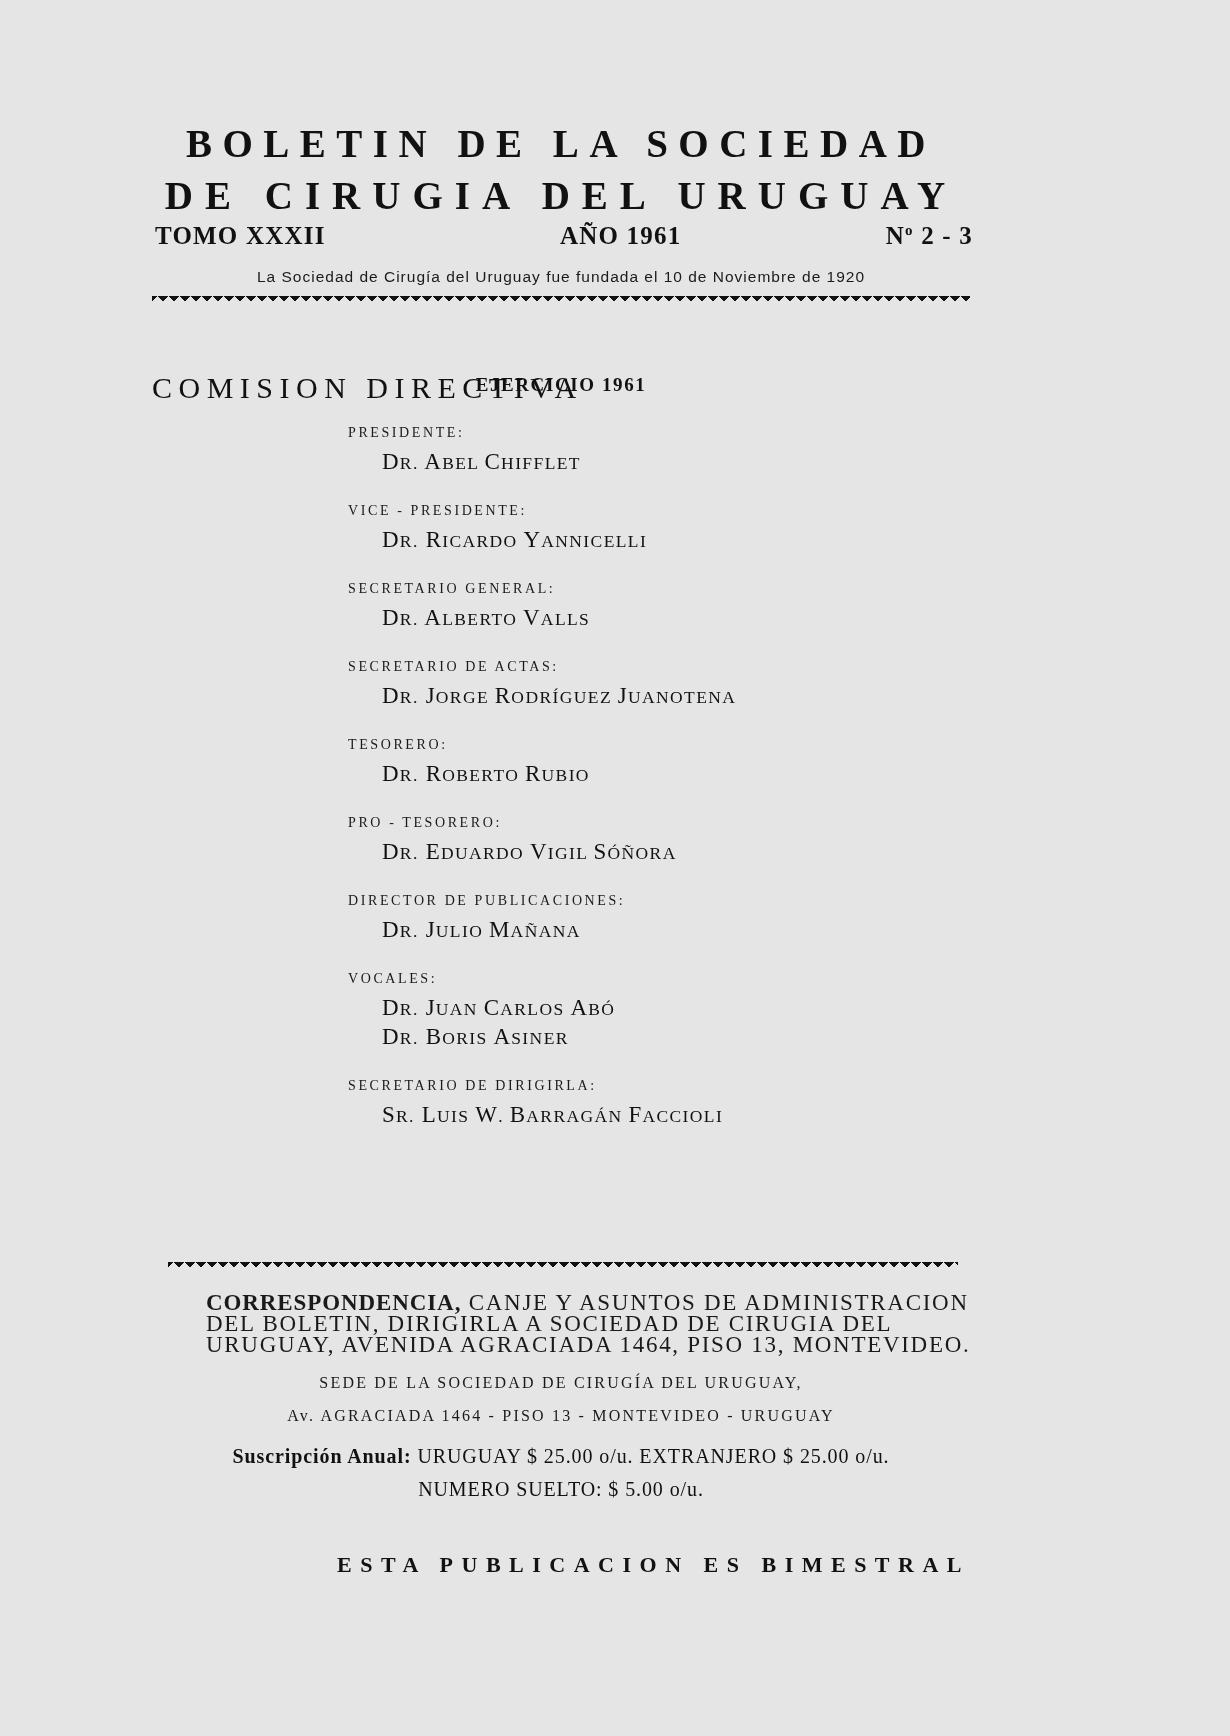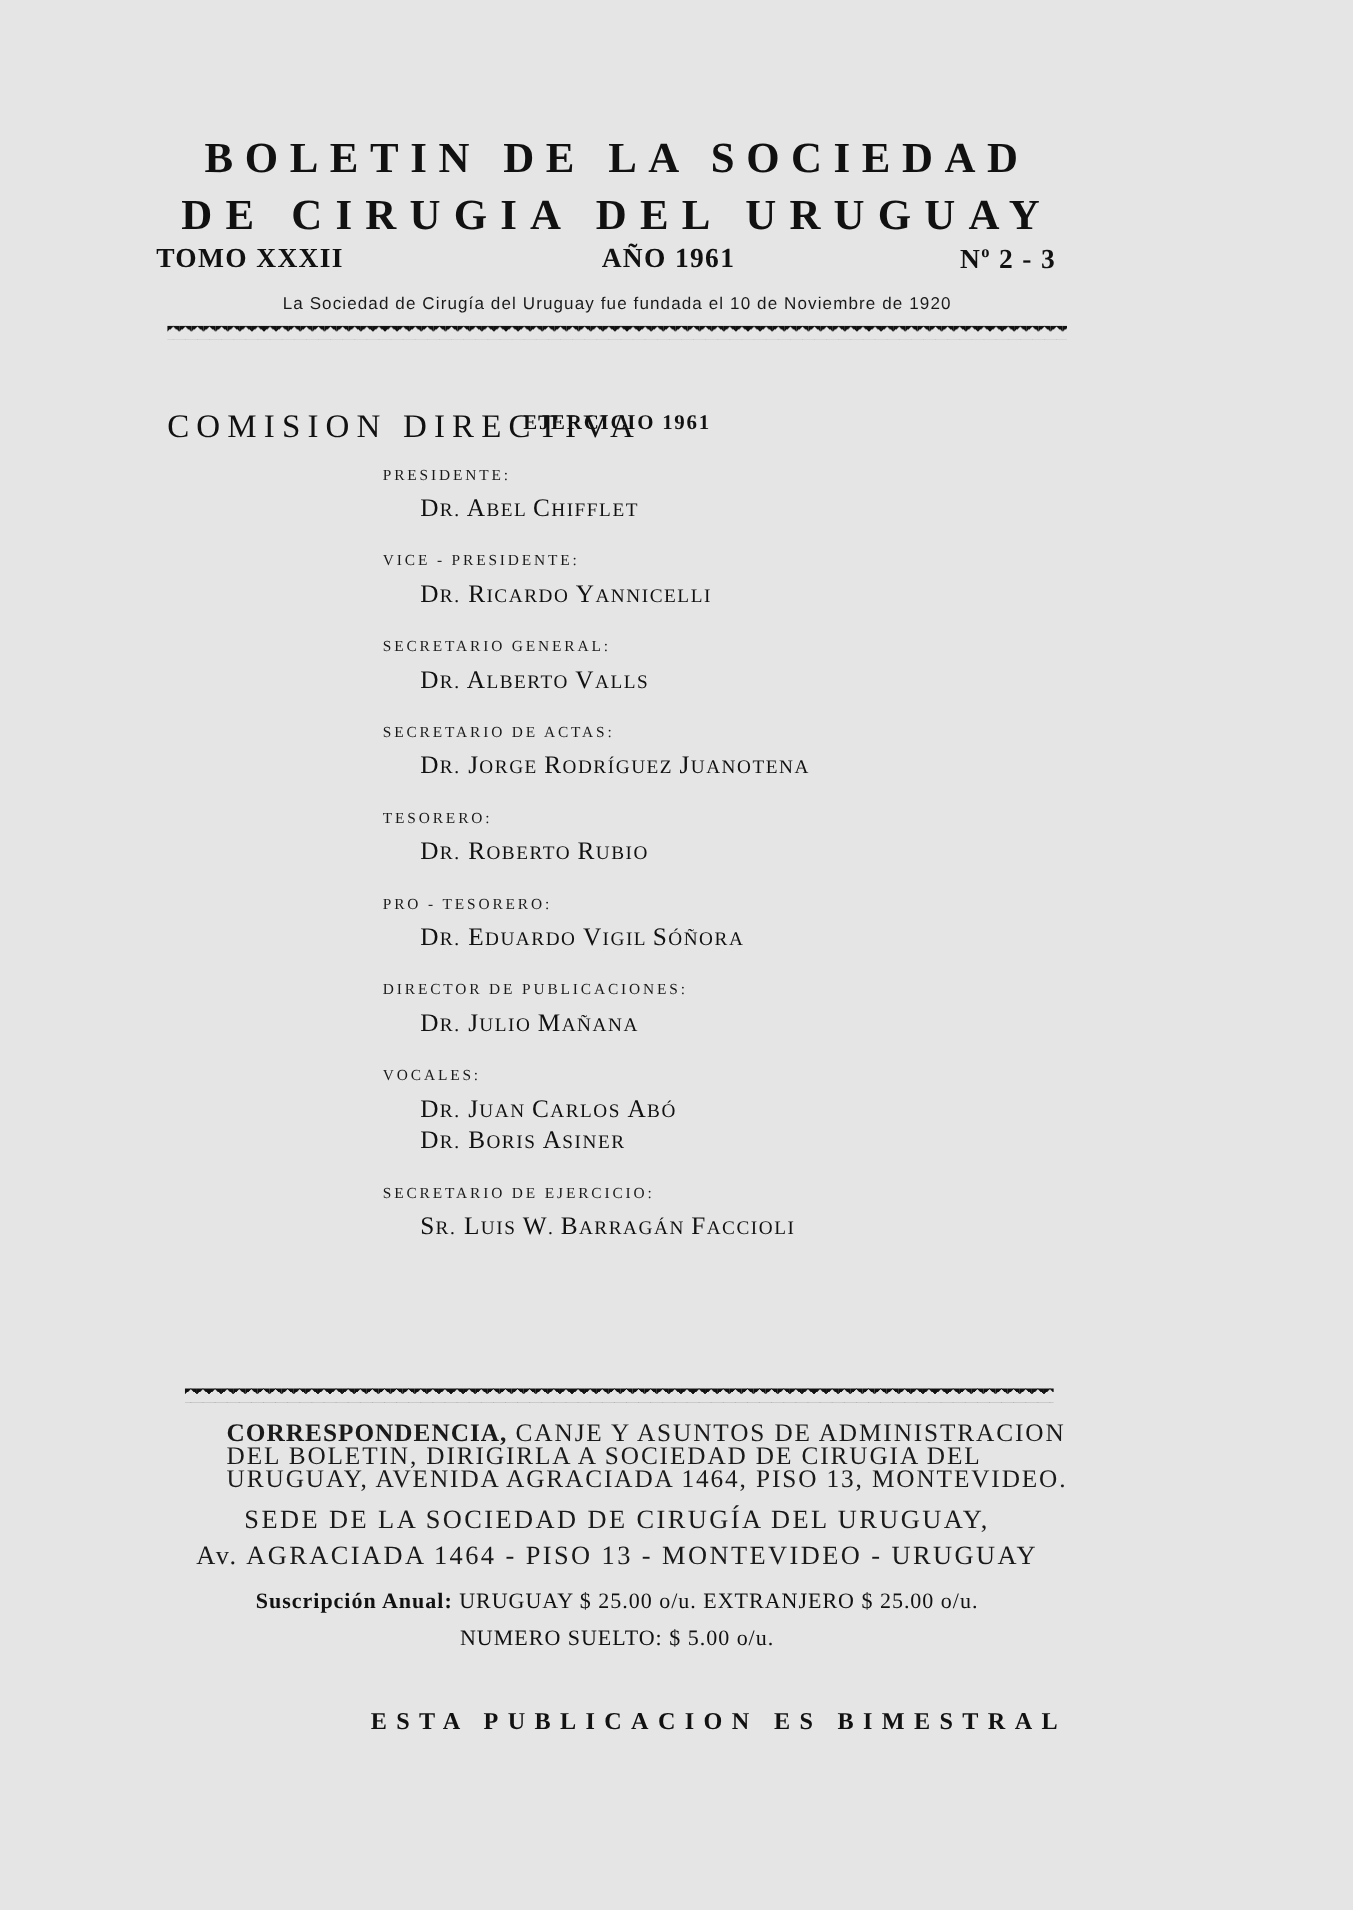--- a/index.html
+++ b/index.html
@@ -39,21 +39,21 @@
     line-height: 52px;
     letter-spacing: 10.5px;
     text-align: center;
     white-space: nowrap;
     color: #111;
   }
   .mast-line.l2 { letter-spacing: 12px; }
 
   .issue-row {
     position: absolute;
-    left: 142px;
+    left: 155px;
     top: 222px;
     width: 818px;
     display: flex;
     justify-content: space-between;
     align-items: baseline;
     font-weight: 700;
     font-size: 25px;
     letter-spacing: 0.6px;
     color: #111;
   }
@@ -161,21 +161,21 @@
     white-space: nowrap;
   }
   .corr .lead { font-weight: 700; letter-spacing: 0.9px; }
 
   .sede {
     position: absolute;
     left: 152px;
     top: 1366px;
     width: 818px;
     text-align: center;
-    font-size: 24px;
+    font-size: 16px;
     line-height: 33px;
     letter-spacing: 2.2px;
     color: #1a1a1a;
     white-space: nowrap;
   }
 
   .subs {
     position: absolute;
     left: 152px;
     top: 1440px;
@@ -257,21 +257,21 @@
         <div class="person"><span class="cap">D</span><span class="sc">R.</span> <span class="cap">J</span><span class="sc">ULIO </span><span class="cap">M</span><span class="sc">AÑANA</span></div>
       </div>
       <div class="roster-entry">
         <div class="role">VOCALES:</div>
         <div class="person"><span class="cap">D</span><span class="sc">R.</span> <span class="cap">J</span><span class="sc">UAN </span><span class="cap">C</span><span class="sc">ARLOS </span><span class="cap">A</span><span class="sc">BÓ</span></div>
       </div>
       <div class="roster-entry" style="margin-top: -19px;">
         <div class="person"><span class="cap">D</span><span class="sc">R.</span> <span class="cap">B</span><span class="sc">ORIS </span><span class="cap">A</span><span class="sc">SINER</span></div>
       </div>
       <div class="roster-entry">
-        <div class="role">SECRETARIO DE EJERCICIO:</div>
+        <div class="role">SECRETARIO DE DIRIGIRLA:</div>
         <div class="person"><span class="cap">S</span><span class="sc">R.</span> <span class="cap">L</span><span class="sc">UIS </span><span class="cap">W</span><span class="sc">. </span><span class="cap">B</span><span class="sc">ARRAGÁN </span><span class="cap">F</span><span class="sc">ACCIOLI</span></div>
       </div>
     </div>
 
   <div class="sawtooth" id="rule-bot">
       <div class="teeth"></div>
     </div>
 
   <div class="corr">
     <div><span class="lead">CORRESPONDENCIA,</span><span> CANJE Y ASUNTOS DE ADMINISTRACION</span></div>

